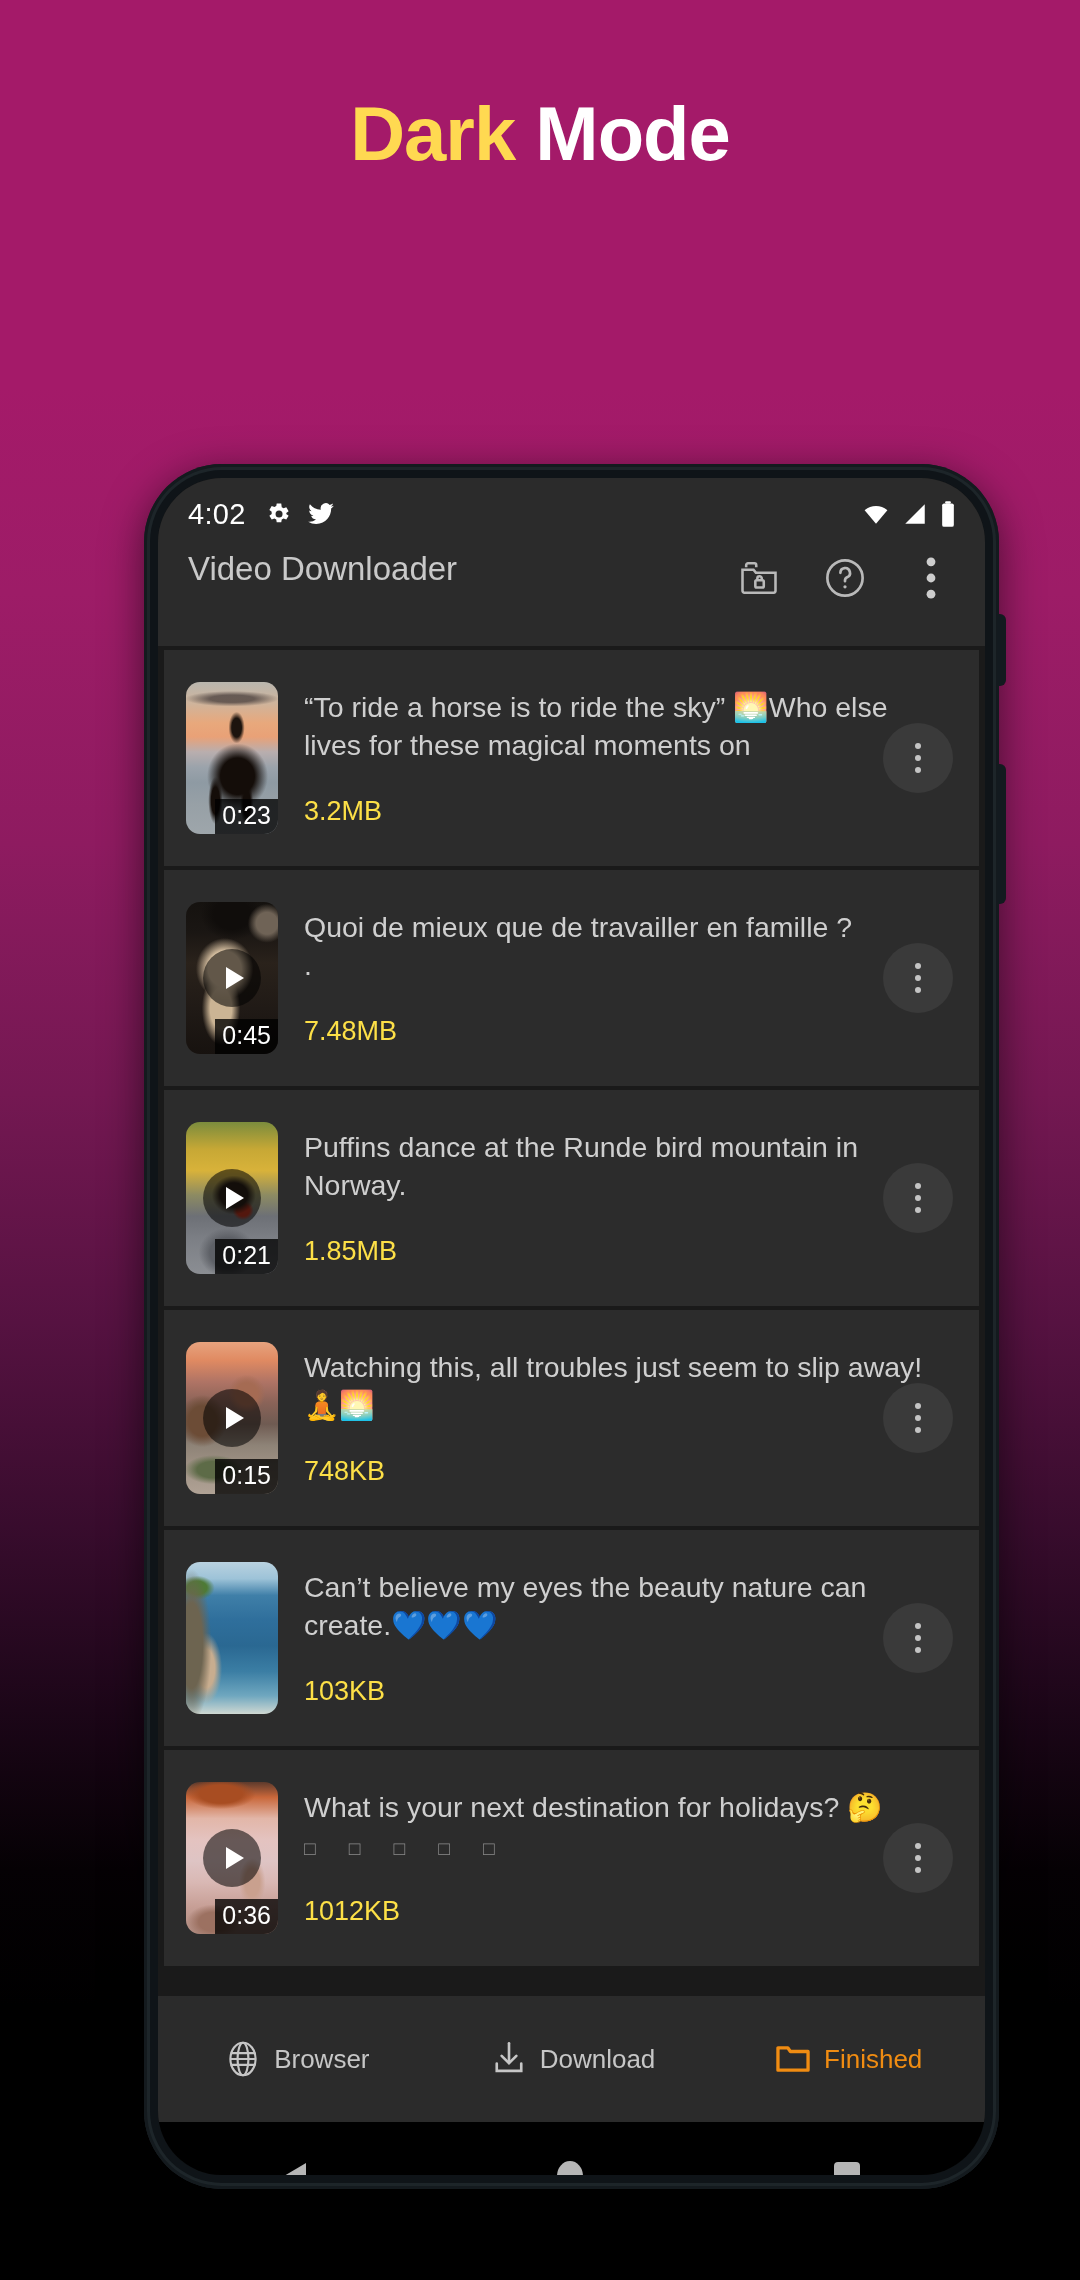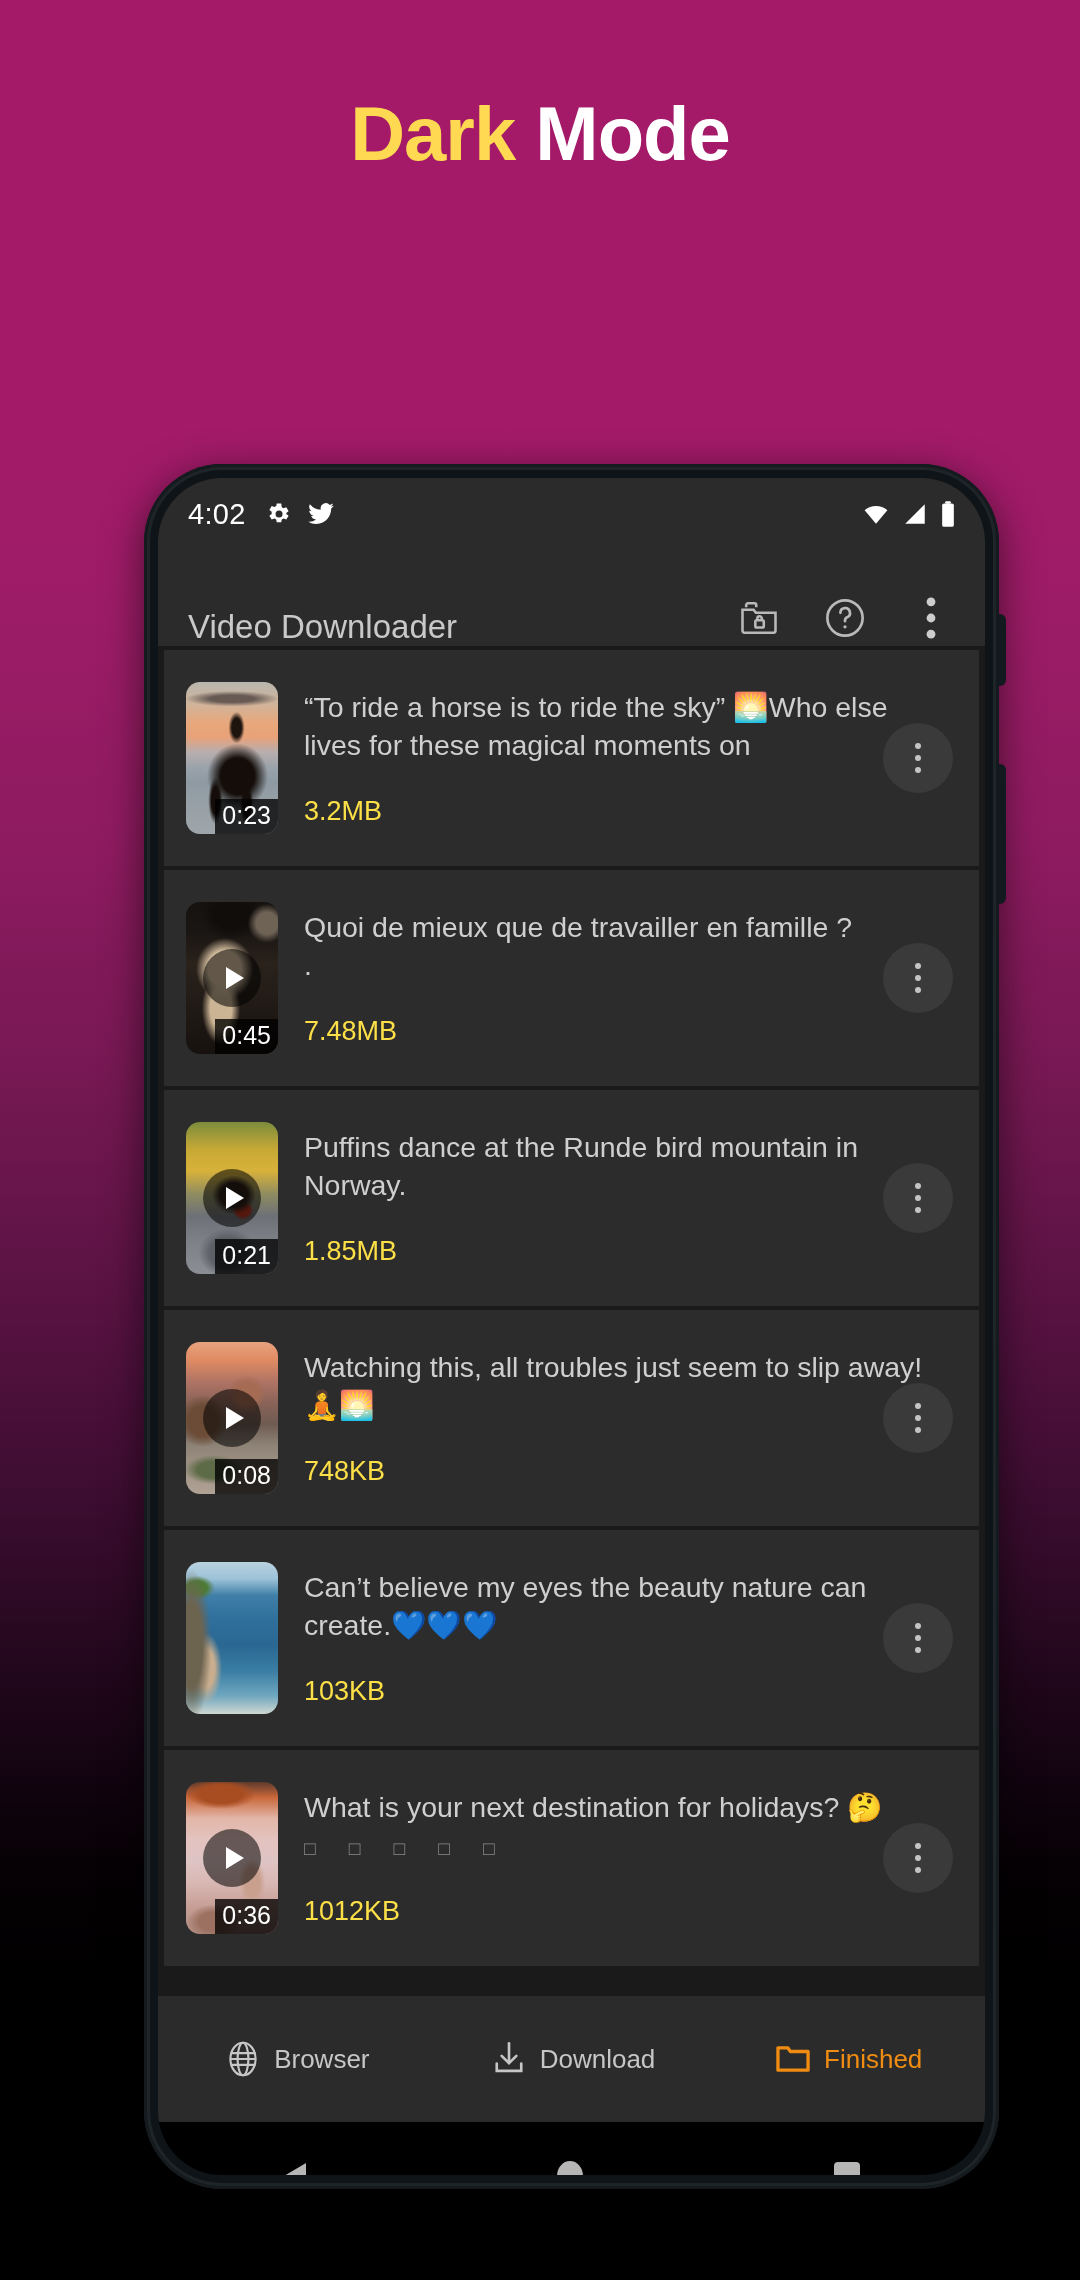--- a/index.html
+++ b/index.html
@@ -83,21 +83,21 @@
   }
   .sb-time { font-size:29px; letter-spacing:.3px; }
   .sb-icons-left { display:flex; align-items:center; gap:14px; margin-left:18px; }
   .sb-spacer { flex:1; }
   .sb-icons-right { display:flex; align-items:center; gap:10px; }
 
   
   .appbar {
     height:96px;
     background:#2b2b2b;
-    display:flex; align-items:flex-end;
+    display:flex; align-items:flex-start;
     padding:0 26px 0 30px;
   }
   .app-title {
     color:#c9c9c9;
     font-size:33px;
     flex:1;
   }
   .appbar-actions { display:flex; align-items:center; gap:30px; }
   .ab-btn { width:56px; height:56px; display:flex; align-items:center; justify-content:center; }
 
@@ -366,21 +366,21 @@
 
       <div class="card">
         <div class="thumb">
           <div class="img" style="background:
               linear-gradient(180deg,#e7a37e 0%,#e08a62 12%,#b07465 26%,#8a6358 40%,#6f5b52 54%,#8e8377 68%,#9d9083 80%,#b0a295 100%);"></div>
           <div class="img" style="background:
               radial-gradient(ellipse 34% 22% at 18% 52%, #6c4c36 45%, transparent 78%),
               radial-gradient(ellipse 26% 16% at 66% 34%, #a56b53 45%, transparent 78%),
               radial-gradient(ellipse 40% 12% at 30% 84%, #5d6b47 45%, transparent 80%);"></div>
           <div class="play"></div>
-          <div class="dur">0:08</div>
+          <div class="dur">0:15</div>
         </div>
         <div class="meta">
           <div class="title">Watching this, all troubles just seem to slip away!🧘🌅</div>
           <div class="size">748KB</div>
         </div>
         <div class="kebab">
             <i></i>
             <i></i>
             <i></i>
           </div>

